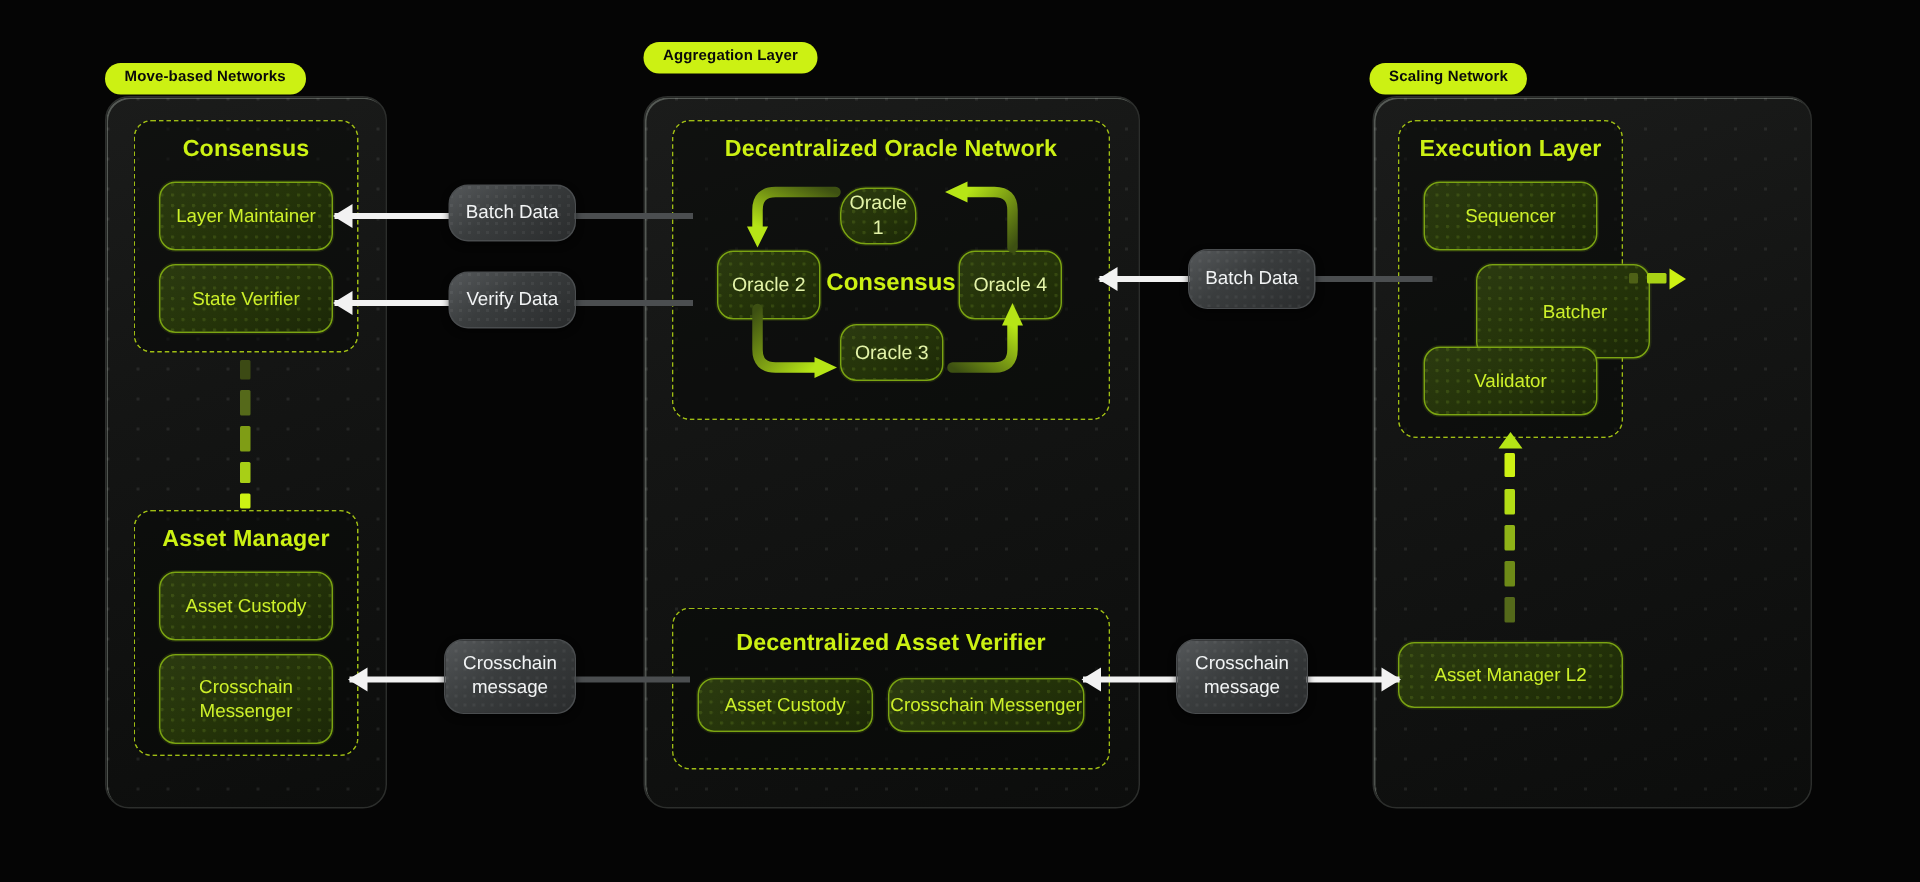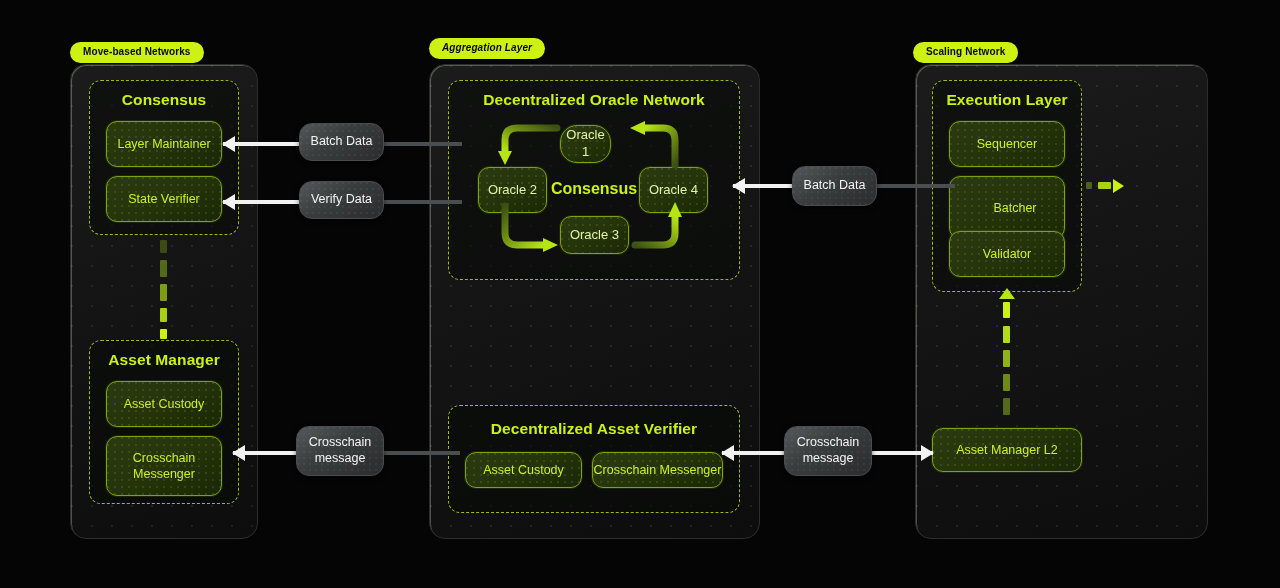--- a/index.html
+++ b/index.html
@@ -125,21 +125,21 @@
   }
 
   .ocycle { position: absolute; z-index: 3; }
 </style>
 </head>
 <body>
 
 <div class="stage">
 
   <div class="sec-pill" style="left:70px; top:42px;">Move-based Networks</div>
-  <div class="sec-pill" style="left:429px; top:38px;font-style:italic;">Aggregation Layer</div>
+  <div class="sec-pill" style="left:429px; top:28px;">Aggregation Layer</div>
   <div class="sec-pill" style="left:913px; top:42px;">Scaling Network</div>
 
   <div class="panel" style="left:70px; top:64px; width:188px; height:475px;"></div>
   <div class="panel" style="left:429px; top:64px; width:331px; height:475px;"></div>
   <div class="panel" style="left:915px; top:64px; width:293px; height:475px;"></div>
 
   <div class="dashgroup" style="left:89px; top:80px; width:150px; height:155px;">
     <div class="dash-title" style="top:10px;">Consensus</div>
   </div>
   <div class="gbox" style="left:106px; top:121px; width:116px; height:46px;">Layer Maintainer</div>
@@ -206,21 +206,21 @@
   <div class="dashgroup" style="left:448px; top:405px; width:292px; height:108px;">
     <div class="dash-title" style="top:14px;">Decentralized Asset Verifier</div>
   </div>
   <div class="gbox" style="left:465px; top:452px; width:117px; height:36px;">Asset Custody</div>
   <div class="gbox" style="left:592px; top:452px; width:131px; height:36px;">Crosschain Messenger</div>
 
   <div class="dashgroup" style="left:932px; top:80px; width:150px; height:212px;">
     <div class="dash-title" style="top:10px;">Execution Layer</div>
   </div>
   <div class="gbox" style="left:949px; top:121px; width:116px; height:46px;">Sequencer</div>
-  <div class="gbox" style="left:949px; top:176px; width:116px; height:63px;padding-left:16px;">Batcher</div>
+  <div class="gbox" style="left:984px; top:176px; width:116px; height:63px;padding-left:16px;">Batcher</div>
   <div class="gbox" style="left:949px; top:231px; width:116px; height:46px;">Validator</div>
 
 
   <div class="hdash" style="left:1086px; top:182px; width:6px;  background:#4e6116;"></div>
   <div class="hdash" style="left:1098px; top:182px; width:13px; background:#a9d215;"></div>
   <div class="rightarrow-sm" style="left:1113px; top:179px;"></div>
 
   <div class="uparrow" style="left:999px; top:288px;"></div>
   <div class="vdash" style="left:1003px; top:302px; height:120px;">
     <i style="top:0px;   height:16px; background:#cdf113;"></i>

